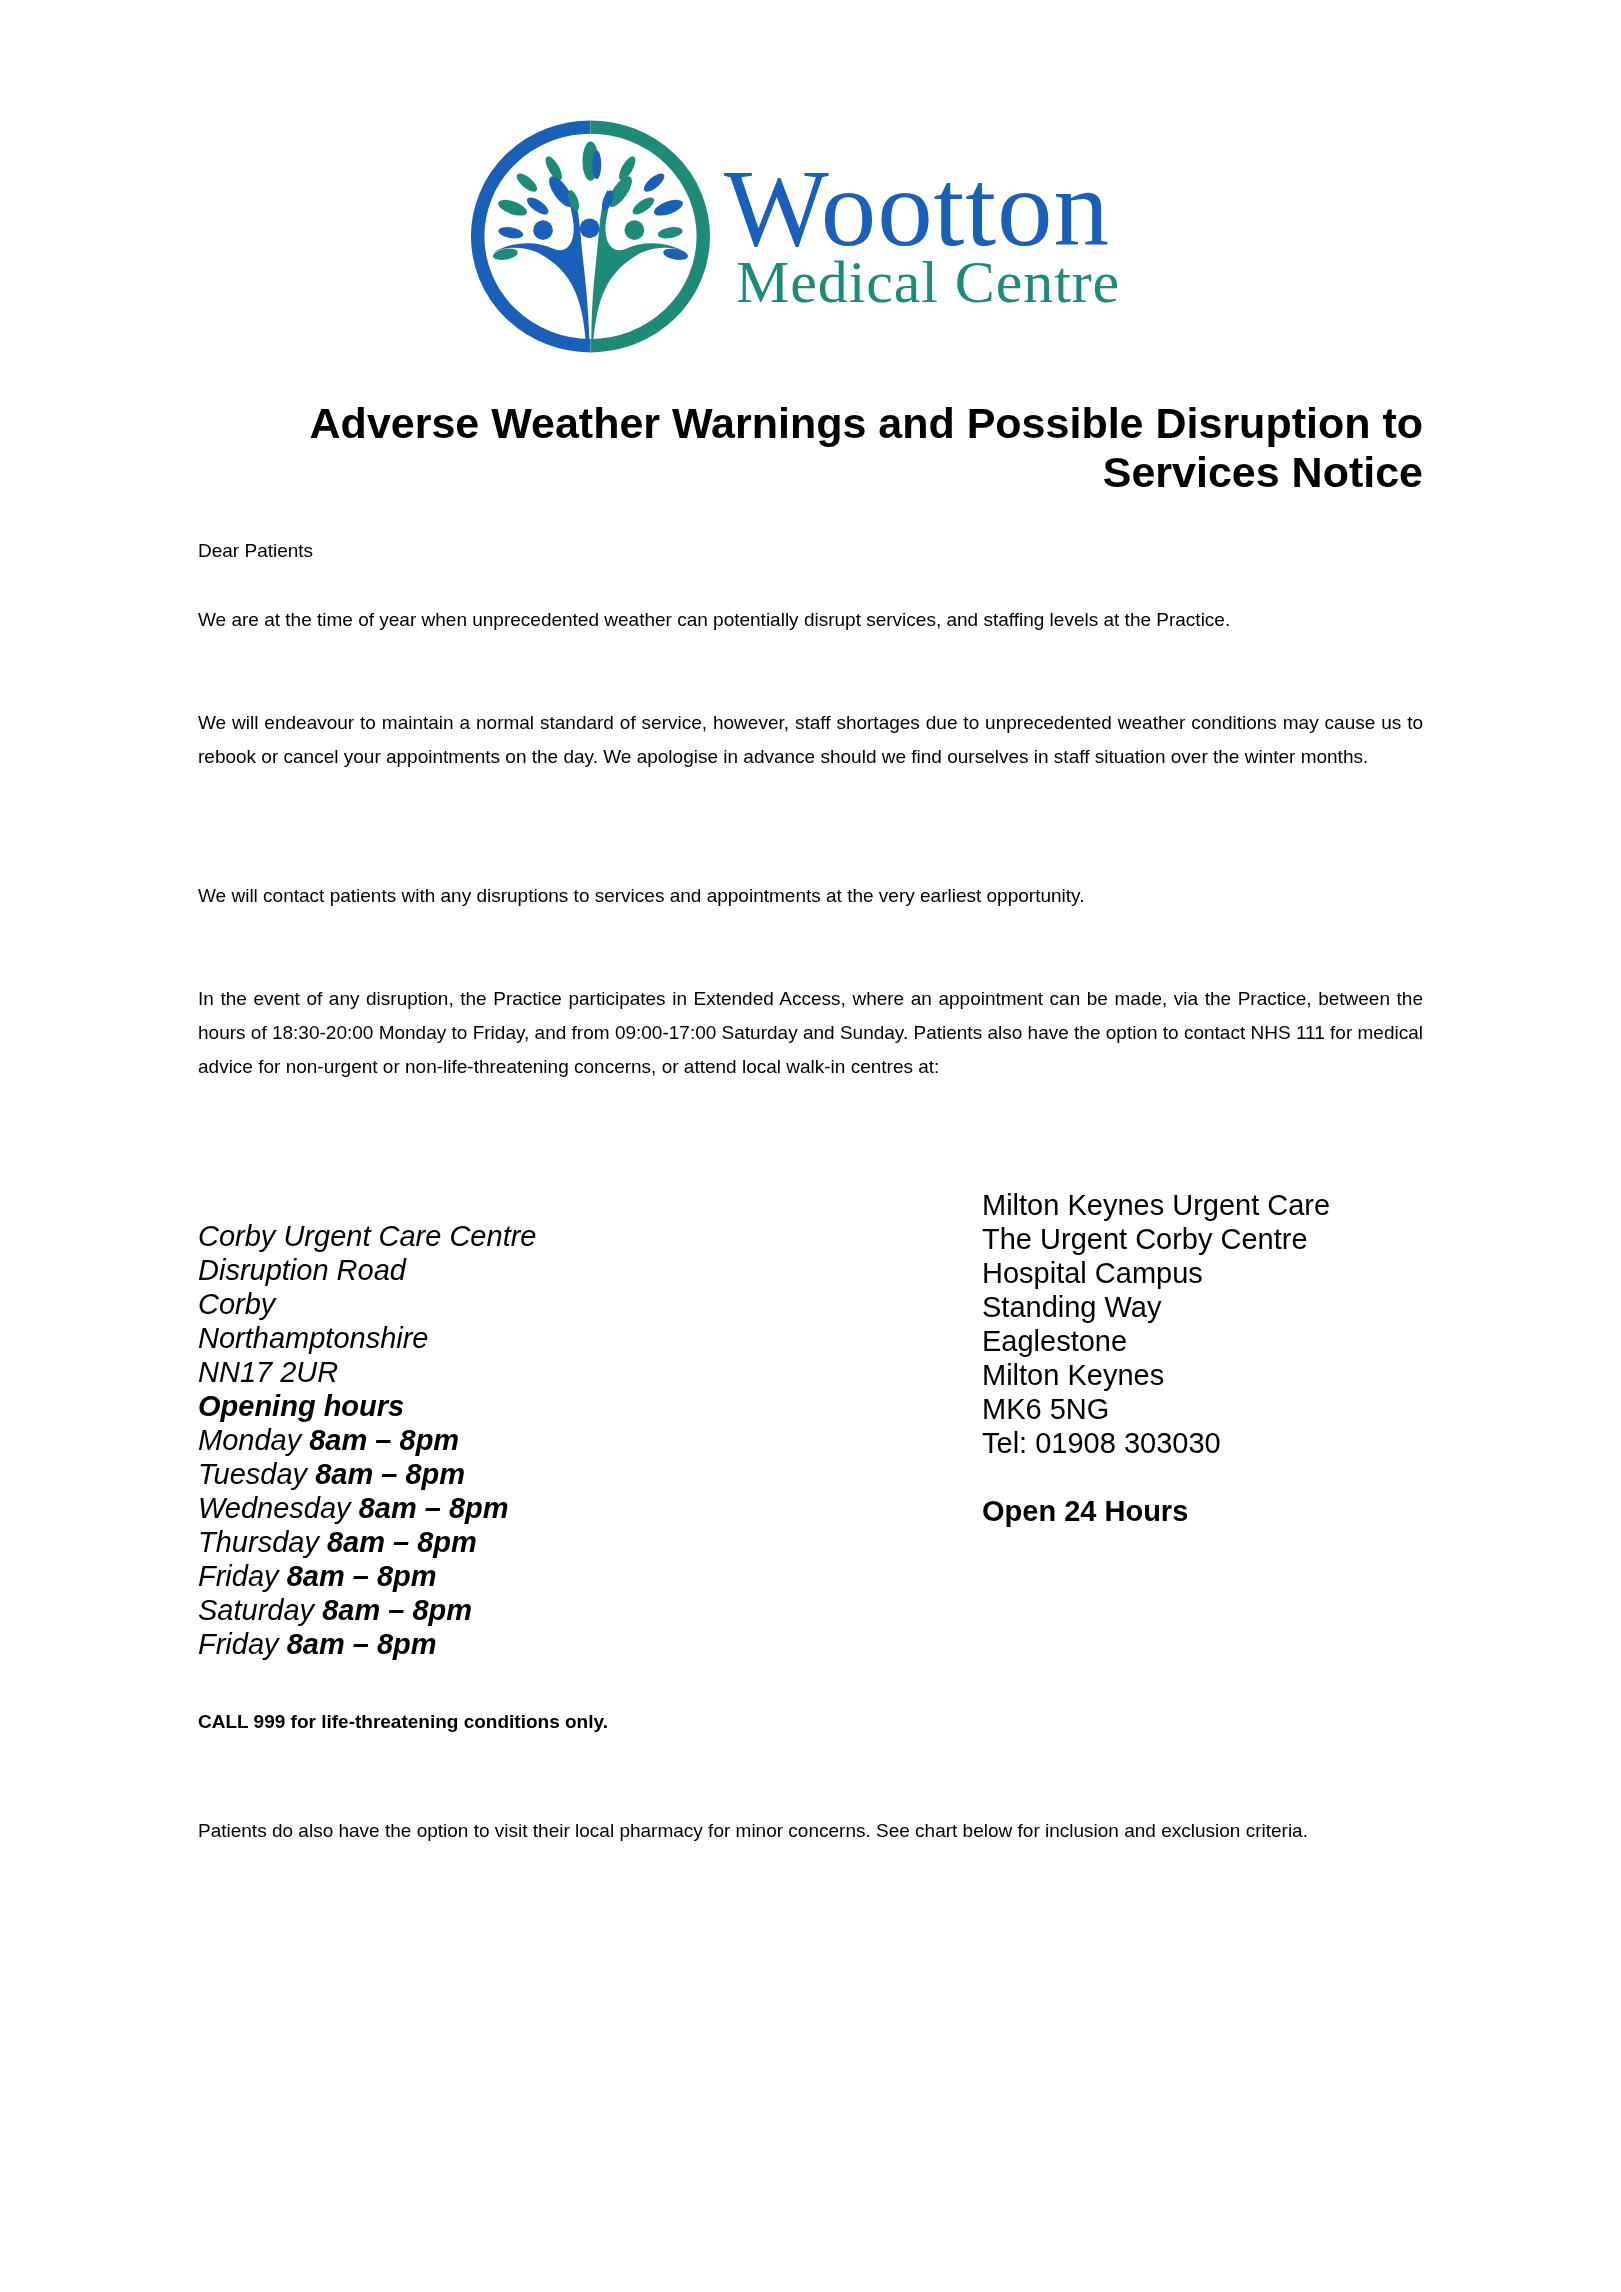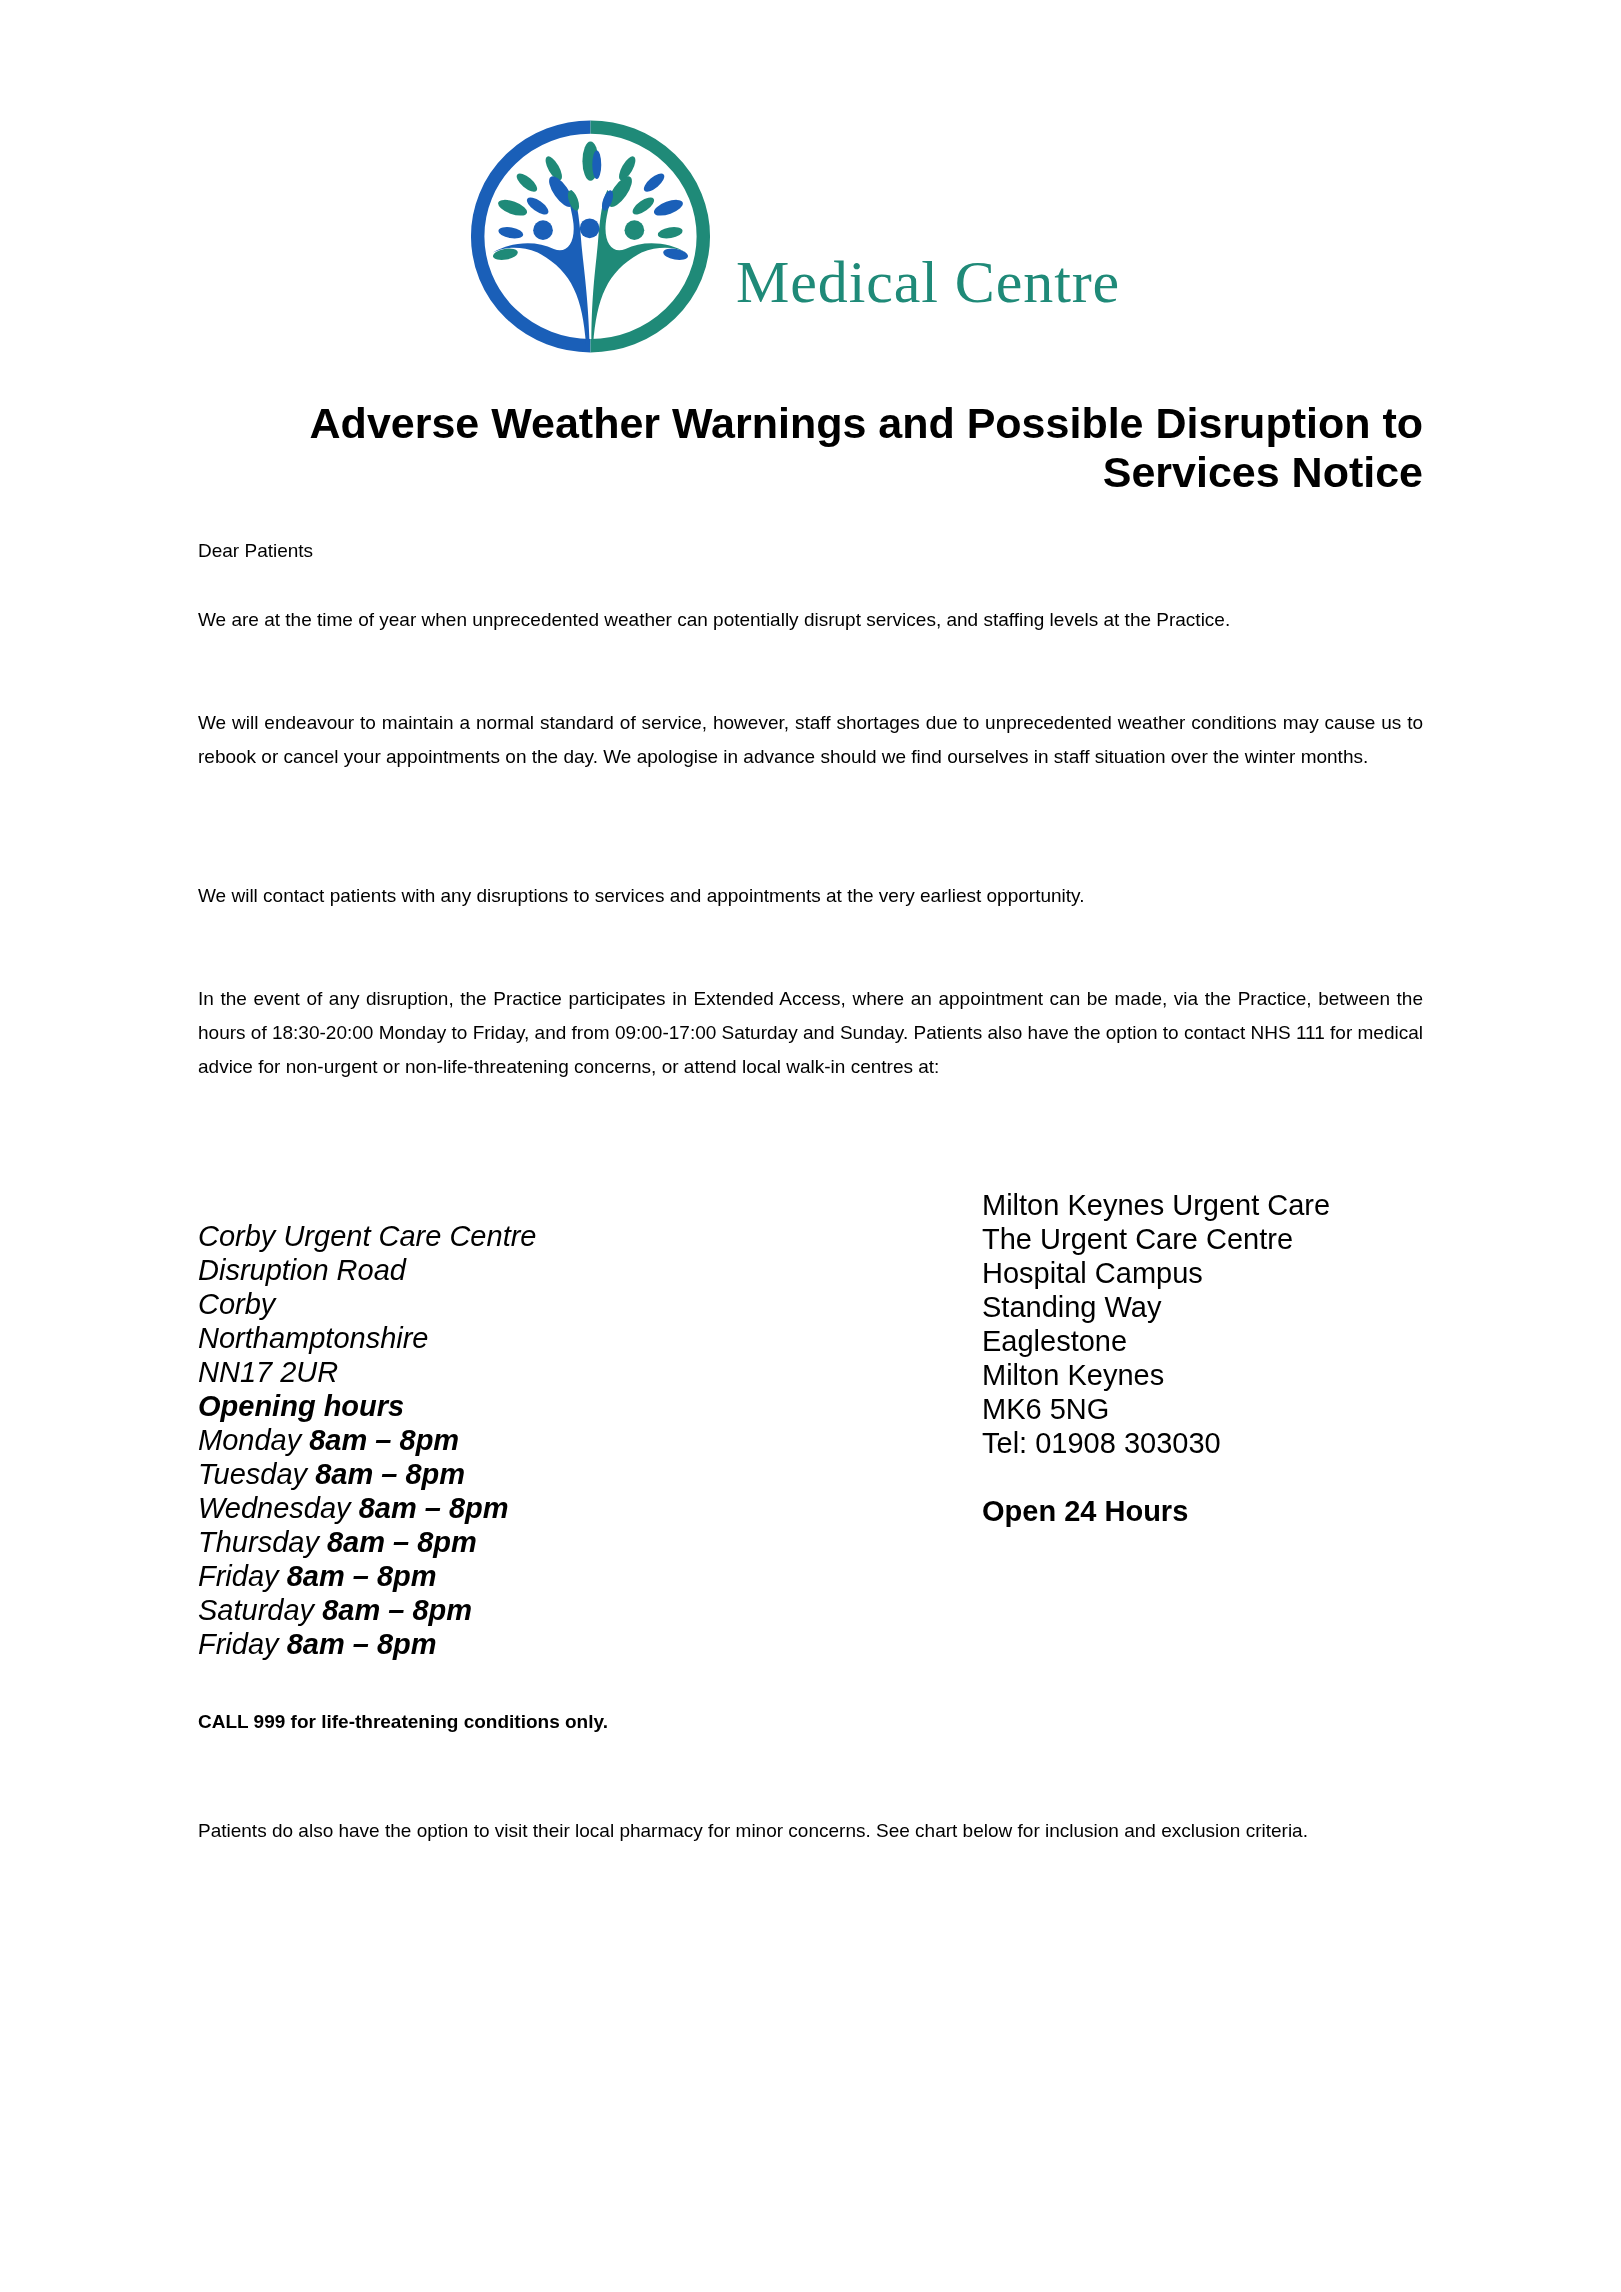--- a/index.html
+++ b/index.html
@@ -109,20 +109,21 @@
       <ellipse cx="80" cy="98" rx="6" ry="14" fill="#1a5fb8" transform="rotate(-55 80 98)"></ellipse>
       <ellipse cx="198" cy="98" rx="6" ry="14" fill="#1f8a78" transform="rotate(55 198 98)"></ellipse>
       <ellipse cx="120" cy="92" rx="5" ry="12" fill="#1f8a78" transform="rotate(-20 120 92)"></ellipse>
       <ellipse cx="158" cy="92" rx="5" ry="12" fill="#1a5fb8" transform="rotate(20 158 92)"></ellipse>
       <ellipse cx="50" cy="128" rx="6" ry="14" fill="#1a5fb8" transform="rotate(-80 50 128)"></ellipse>
       <ellipse cx="228" cy="128" rx="6" ry="14" fill="#1f8a78" transform="rotate(80 228 128)"></ellipse>
       <ellipse cx="44" cy="152" rx="6" ry="14" fill="#1f8a78" transform="rotate(-100 44 152)"></ellipse>
       <ellipse cx="234" cy="152" rx="6" ry="14" fill="#1a5fb8" transform="rotate(100 234 152)"></ellipse>
     </g>
   </svg>
+  <div class="logo-name">Wootton</div>
   <div class="logo-sub">Medical Centre</div>
 </div>
 
 <h1 class="title">
   <span>Adverse Weather Warnings and Possible Disruption to</span><br>
   <span>Services Notice</span>
 </h1>
 
 <p class="body-text" style="top:534px;">Dear Patients</p>
 
@@ -142,21 +143,21 @@
   <div><span>Tuesday</span> <span class="bold">8am – 8pm</span></div>
   <div><span>Wednesday</span> <span class="bold">8am – 8pm</span></div>
   <div><span>Thursday</span> <span class="bold">8am – 8pm</span></div>
   <div><span>Friday</span> <span class="bold">8am – 8pm</span></div>
   <div><span>Saturday</span> <span class="bold">8am – 8pm</span></div>
   <div><span>Friday</span> <span class="bold">8am – 8pm</span></div>
 </div>
 
 <div class="col" style="left:982px; top:1188px;">
   <div>Milton Keynes Urgent Care</div>
-  <div>The Urgent Care Centre</div>
+  <div>The Urgent Corby Centre</div>
   <div>Hospital Campus</div>
   <div>Standing Way</div>
   <div>Eaglestone</div>
   <div>Milton Keynes</div>
   <div>MK6 5NG</div>
   <div>Tel: 01908 303030</div>
   <div style="height:34px;"></div>
   <div class="bold">Open 24 Hours</div>
 </div>
 

